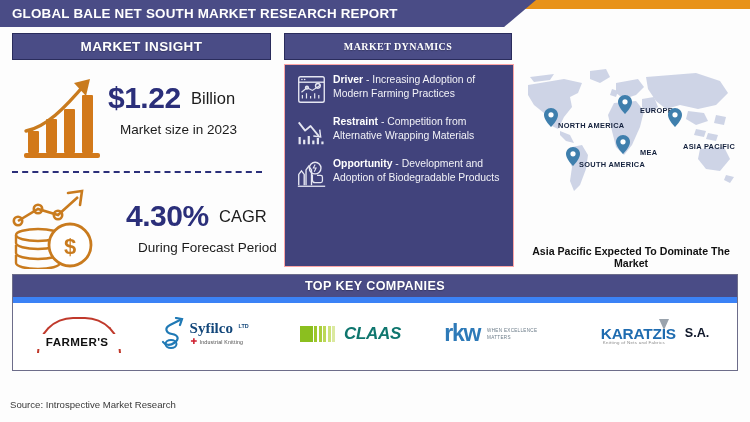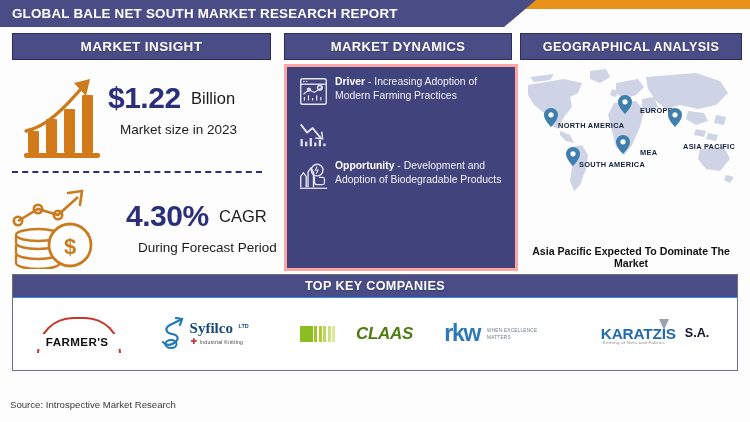--- a/index.html
+++ b/index.html
@@ -78,25 +78,25 @@
   }
 
   .mi-row2 { position: absolute; left: 0; top: 150px; width: 259px; height: 86px; }
   .mi-coin { position: absolute; left: 0px; top: 0px; width: 100px; height: 86px; }
   .mi-figs2 { position: absolute; left: 98px; top: 18px; width: 165px; margin-left: 16px; }
 
   
   .dynamics {
     position: absolute; left: 284px; top: 33px; width: 228px; height: 232px;
   }
-  .dynamics .sec-head { height: 25px; font-size: 13px; }
+  .dynamics .sec-head { height: 25px; font-size: 10px; font-family: Liberation Serif, serif; }
   .dyn-body {
     position: absolute; left: 0; top: 31px; width: 228px; height: 201px;
     background: #41437c;
-    border: 3px solid #fca5a5;
+    border: 1px solid #fca5a5;
   }
   .dyn-item {
     display: flex; align-items: flex-start; padding: 7px 8px 2px 6px;
   }
   .dyn-ico { width: 40px; flex: 0 0 40px; display:flex; justify-content:center; padding-top: 2px;}
   .dyn-txt {
     color: #f2f2f7; font-size: 10.4px; line-height: 1.33;
     padding-left: 2px; padding-top: 1px;
   }
   .dyn-txt b { color: #ffffff; }
@@ -117,21 +117,21 @@
   }
   .pin { position: absolute; }
 
   
   .companies {
     position: absolute; left: 12px; top: 274px; width: 726px; height: 97px;
     border: 1px solid #6d6d8a;
     background: #fff;
     box-sizing: border-box;
   }
-  .companies .sec-head { height: 22px; font-size: 12.6px; border: none; border-bottom: 1px solid #3b82f6;}
+  .companies .sec-head { height: 22px; font-size: 12.6px; border: none; border-bottom: 6px solid #3b82f6;}
   .logos {
     position: absolute; left: 0; top: 22px; width: 724px; height: 73px;
     display: flex; align-items: center; justify-content: space-around;
   }
   .logo { display: flex; align-items: center; justify-content: center; }
 
   
   .farmers { position: relative; width: 92px; height: 34px; }
   .farmers .arc {
     position: absolute; left: 6px; top: 0; width: 80px; height: 34px;
@@ -164,21 +164,21 @@
     color: #cf2030; font-size: 8px; line-height: 1;
   }
 
   
   .claas { position: relative; width: 108px; height: 22px; display:flex; align-items:center; }
   .claas .bars { display: flex; align-items: flex-end; height: 16px; }
   .claas .bars i { display: block; width: 3px; height: 16px; margin-right: 1.5px; }
   .claas .name {
     font-family: "Liberation Sans", sans-serif;
     font-style: italic; font-weight: bold; font-size: 17px;
-    color: #4d7c0f; letter-spacing: -.3px; margin-left: 19px;
+    color: #0f766e; letter-spacing: -.3px; margin-left: 7px;
   }
 
   
   .rkw { position: relative; width: 120px; height: 26px; display:flex; align-items:center;}
   .rkw .name {
     font-size: 23px; font-weight: bold; color: #2e7ab8;
     letter-spacing: -1.3px; line-height: 1;
   }
   .rkw .tag {
     margin-left: 7px; font-size: 4.6px; color: #6b7b88;
@@ -309,20 +309,23 @@
       <div class="dyn-item">
         <div class="dyn-ico">
           <svg viewBox="0 0 34 34" width="31" height="31" fill="none" stroke="#e6e7f2" stroke-width="2">
             <path d="M3 7 L10 16 L16 11 L25 22" stroke-linejoin="round"></path>
             <path d="M26 15 l1 8 l-8 -1" stroke-width="1.6"></path>
             <g stroke-width="2.4">
               <path d="M4 31 v-8 M9 31 v-5 M14 31 v-9 M19 31 v-4 M24 31 v-7 M29 31 v-3"></path>
             </g>
           </svg>
         </div>
+        <div class="dyn-txt">
+          <b>Restraint</b><span> - </span><span>Competition from Alternative Wrapping Materials</span>
+        </div>
       </div>
 
       <div class="dyn-item">
         <div class="dyn-ico">
           <svg viewBox="0 0 34 34" width="31" height="31" fill="none" stroke="#e6e7f2" stroke-width="1.5">
             <path d="M3 30 V18 l3 -4 l3 4 V30"></path>
             <path d="M11 30 V13 l3 -4 l3 4 V30"></path>
             <circle cx="21" cy="11" r="6.4"></circle>
             <path d="M21 7 l-2 4 h3 l-2 4" stroke-width="1.2"></path>
             <path d="M18 18 v6 a3 3 0 0 0 3 3 h6 a2 2 0 0 0 2 -2 v-4 a2 2 0 0 0 -2 -2 h-4" stroke-width="1.4"></path>
@@ -331,21 +334,20 @@
         </div>
         <div class="dyn-txt">
           <b>Opportunity</b><span> - </span><span>Development and Adoption of Biodegradable Products</span>
         </div>
       </div>
 
     </div>
   </div>
 
   <div class="geo">
-    <div class="sec-head">GEOGRAPHICAL ANALYSIS</div>
 
     <div class="geo-map">
       <svg viewBox="0 0 222 140" width="222" height="140">
         <g fill="#ced4e6">
 
           <path d="M8 22 L44 16 L62 20 L58 30 L50 34 L52 44 L44 54 L38 66 L30 62 L24 50 L14 42 L8 32 Z"></path>
           <path d="M10 14 L34 11 L30 17 L14 19 Z"></path>
 
           <path d="M40 68 L50 72 L54 80 L46 78 L40 72 Z"></path>
 

